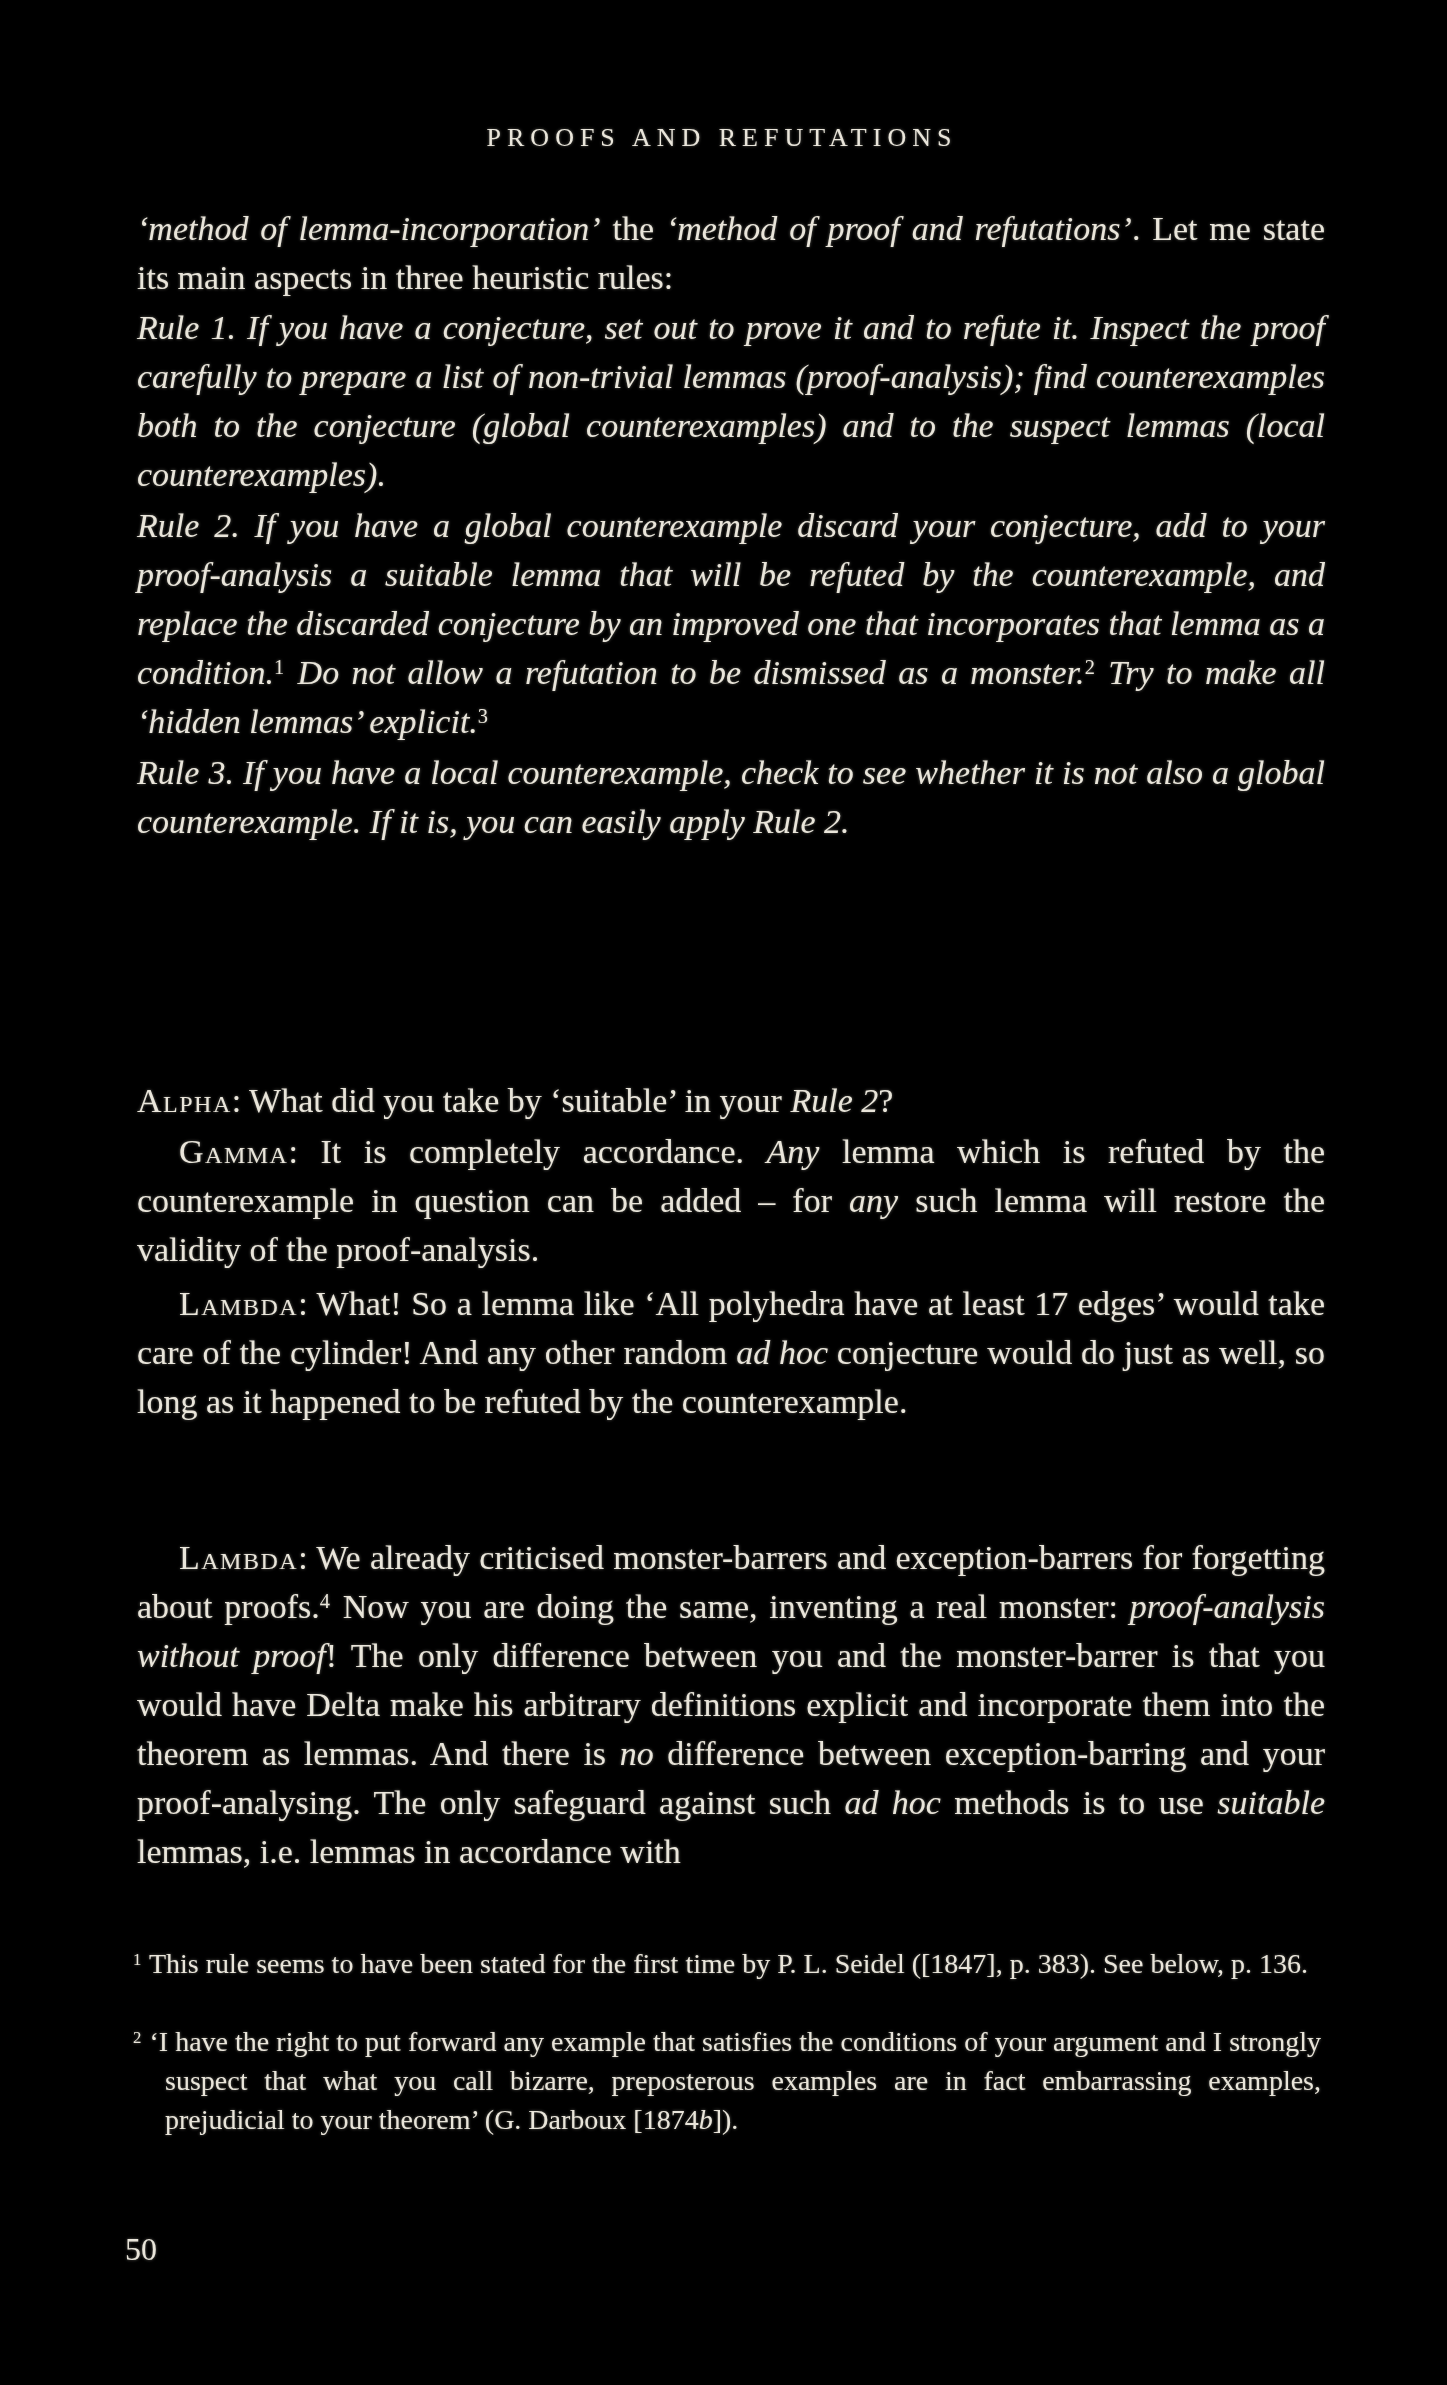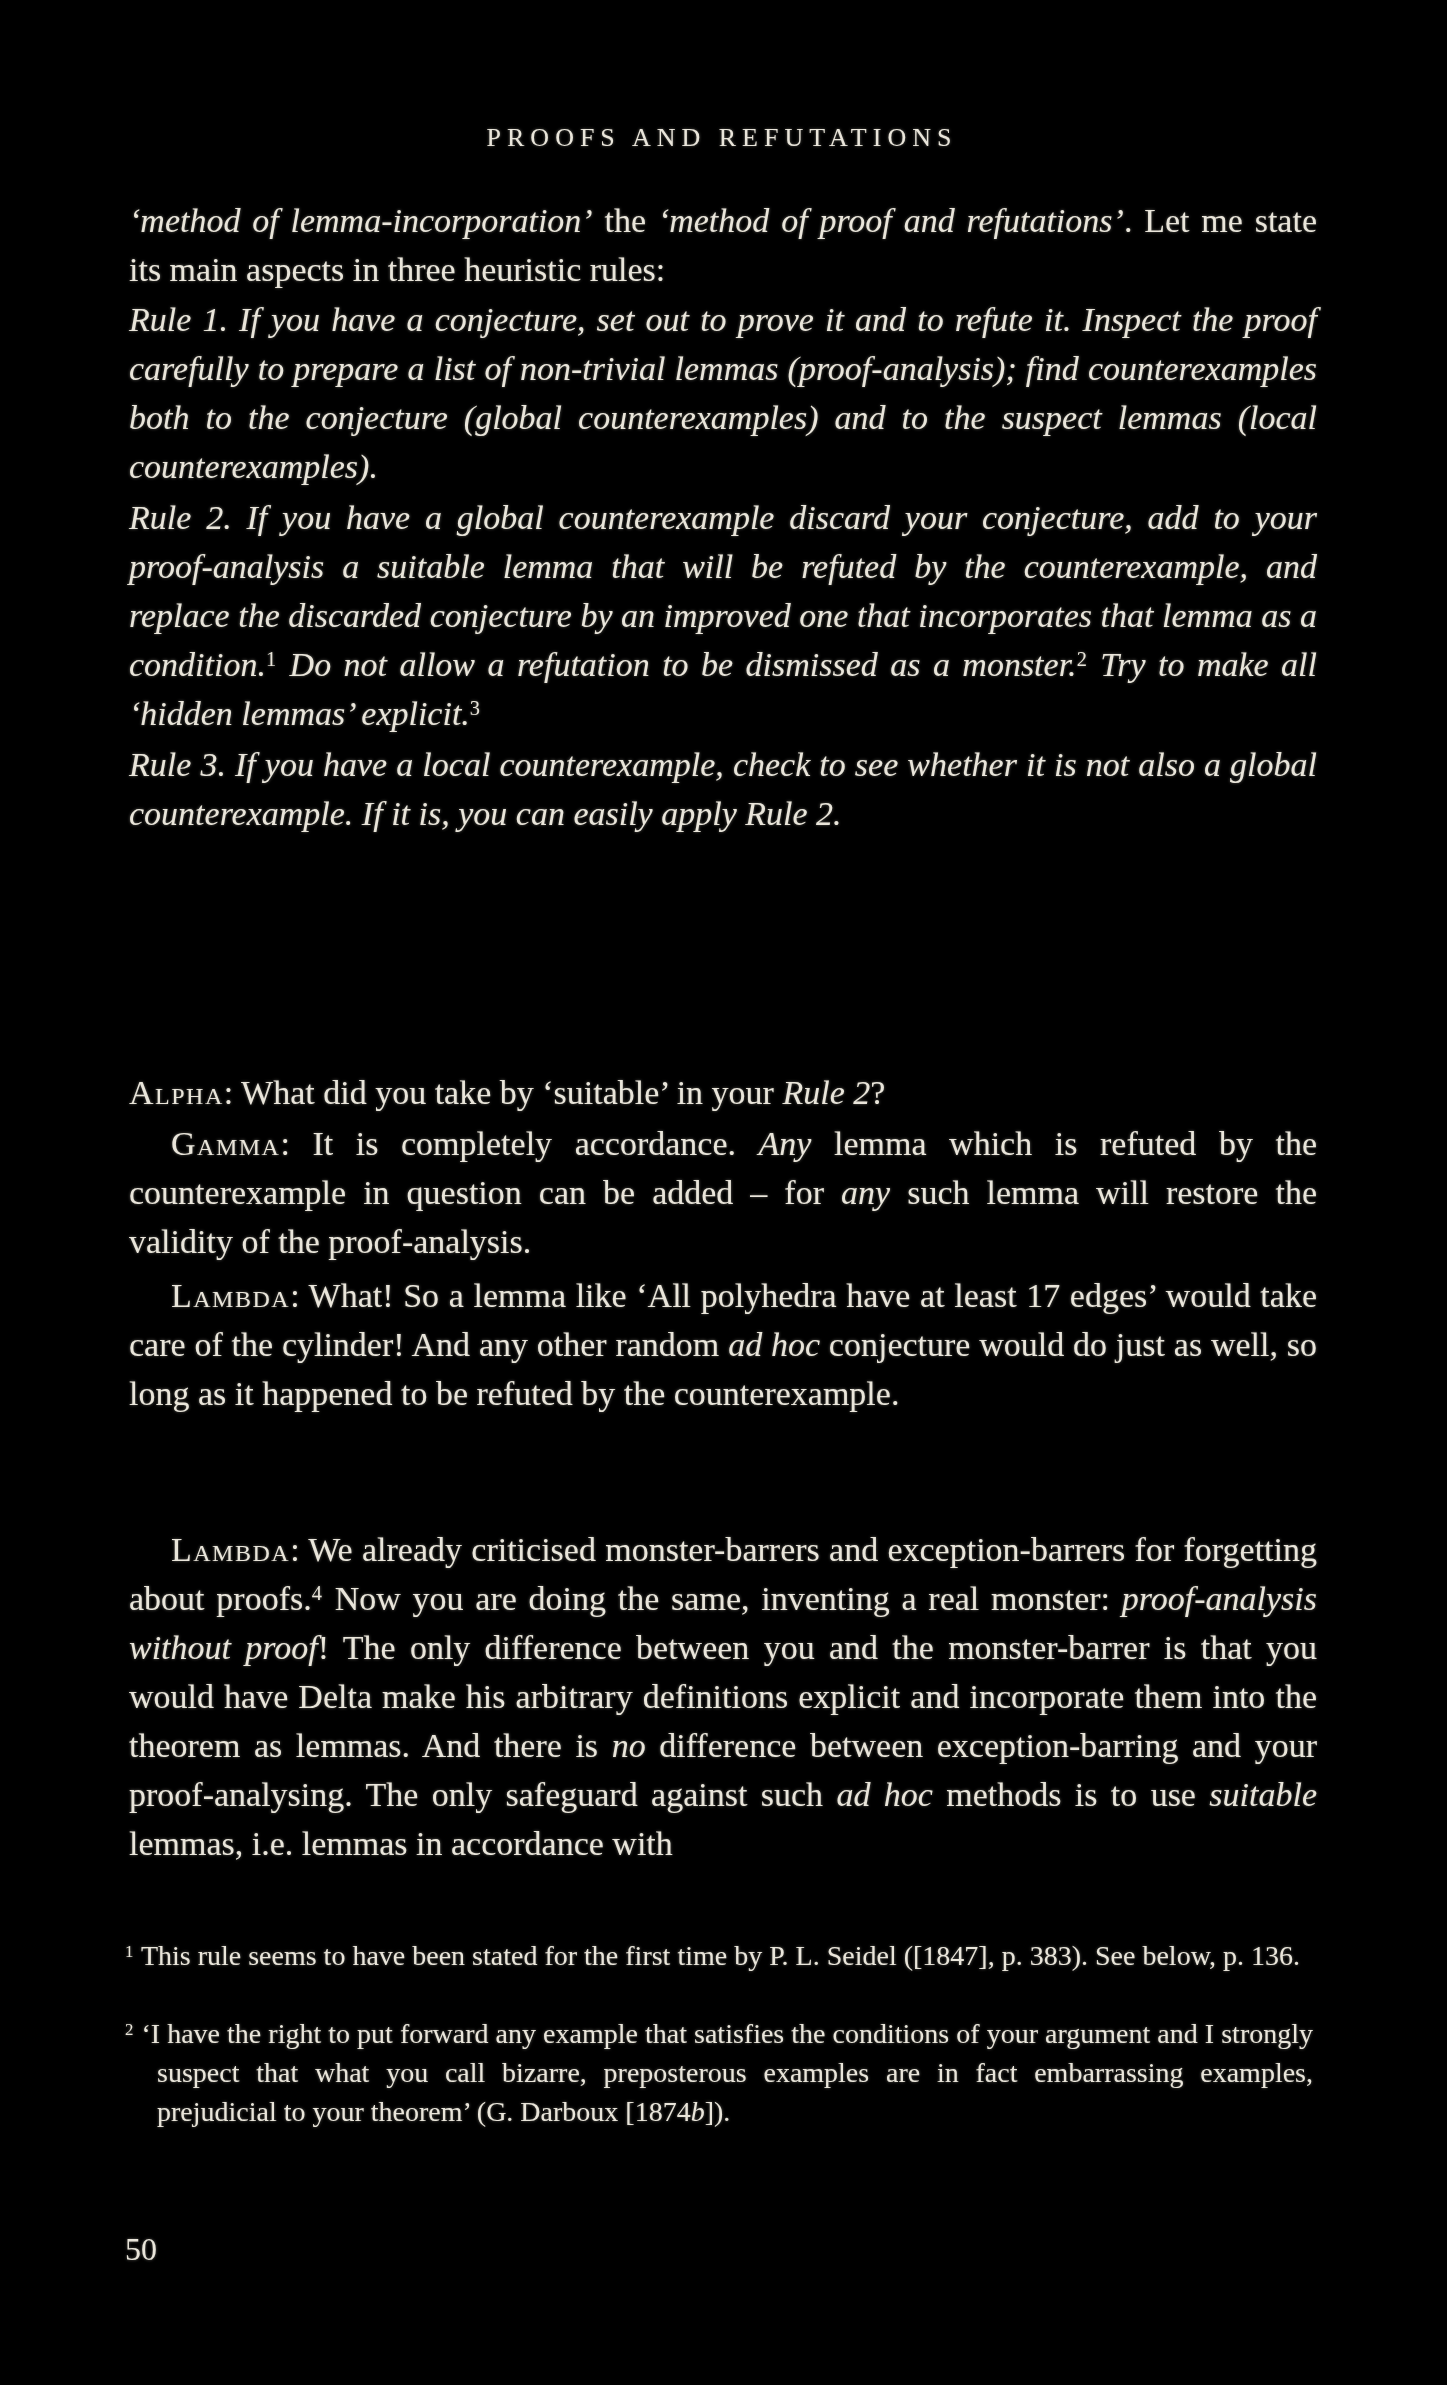--- a/index.html
+++ b/index.html
@@ -25,32 +25,32 @@
     text-align: center;
     font-size: 26px;
     line-height: 26px;
     letter-spacing: 6px;
     text-indent: 6px;
   }
   .para {
     position: absolute;
     left: 125px;
     width: 1188px;
-    margin: 4px;
+    margin: 12px;
     font-size: 34px;
     line-height: 49px;
     text-align: justify;
   }
   .dlg { text-indent: 42px; }
   .fn {
     position: absolute;
     left: 125px;
     width: 1188px;
     box-sizing: border-box;
-    margin: 0;
+    margin: 8px;
     font-size: 28px;
     line-height: 39px;
     text-align: justify;
     padding-left: 32px;
     text-indent: -32px;
   }
   .folio {
     position: absolute;
     top: 2229px;
     left: 125px;

